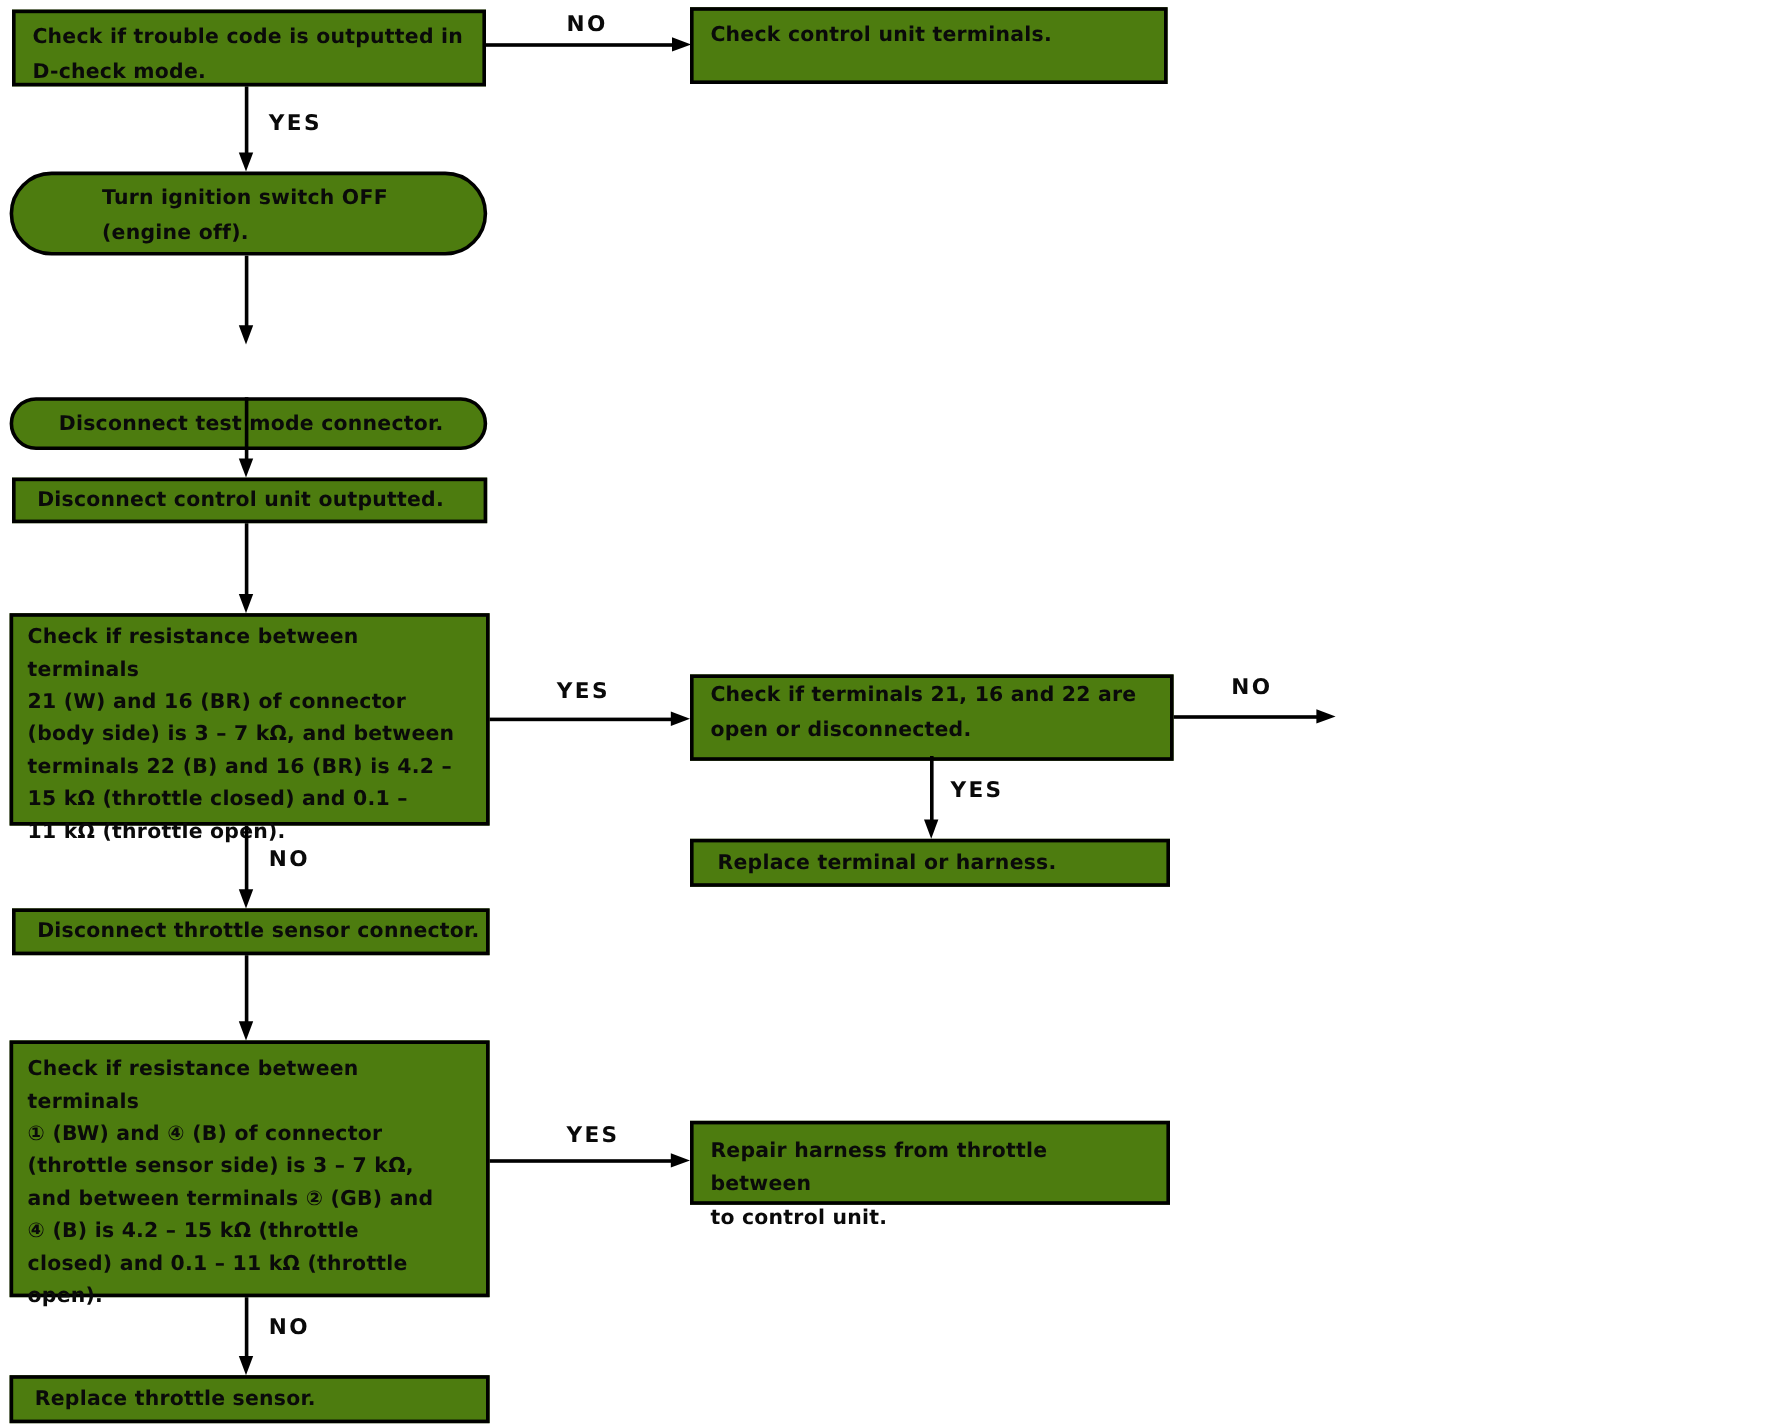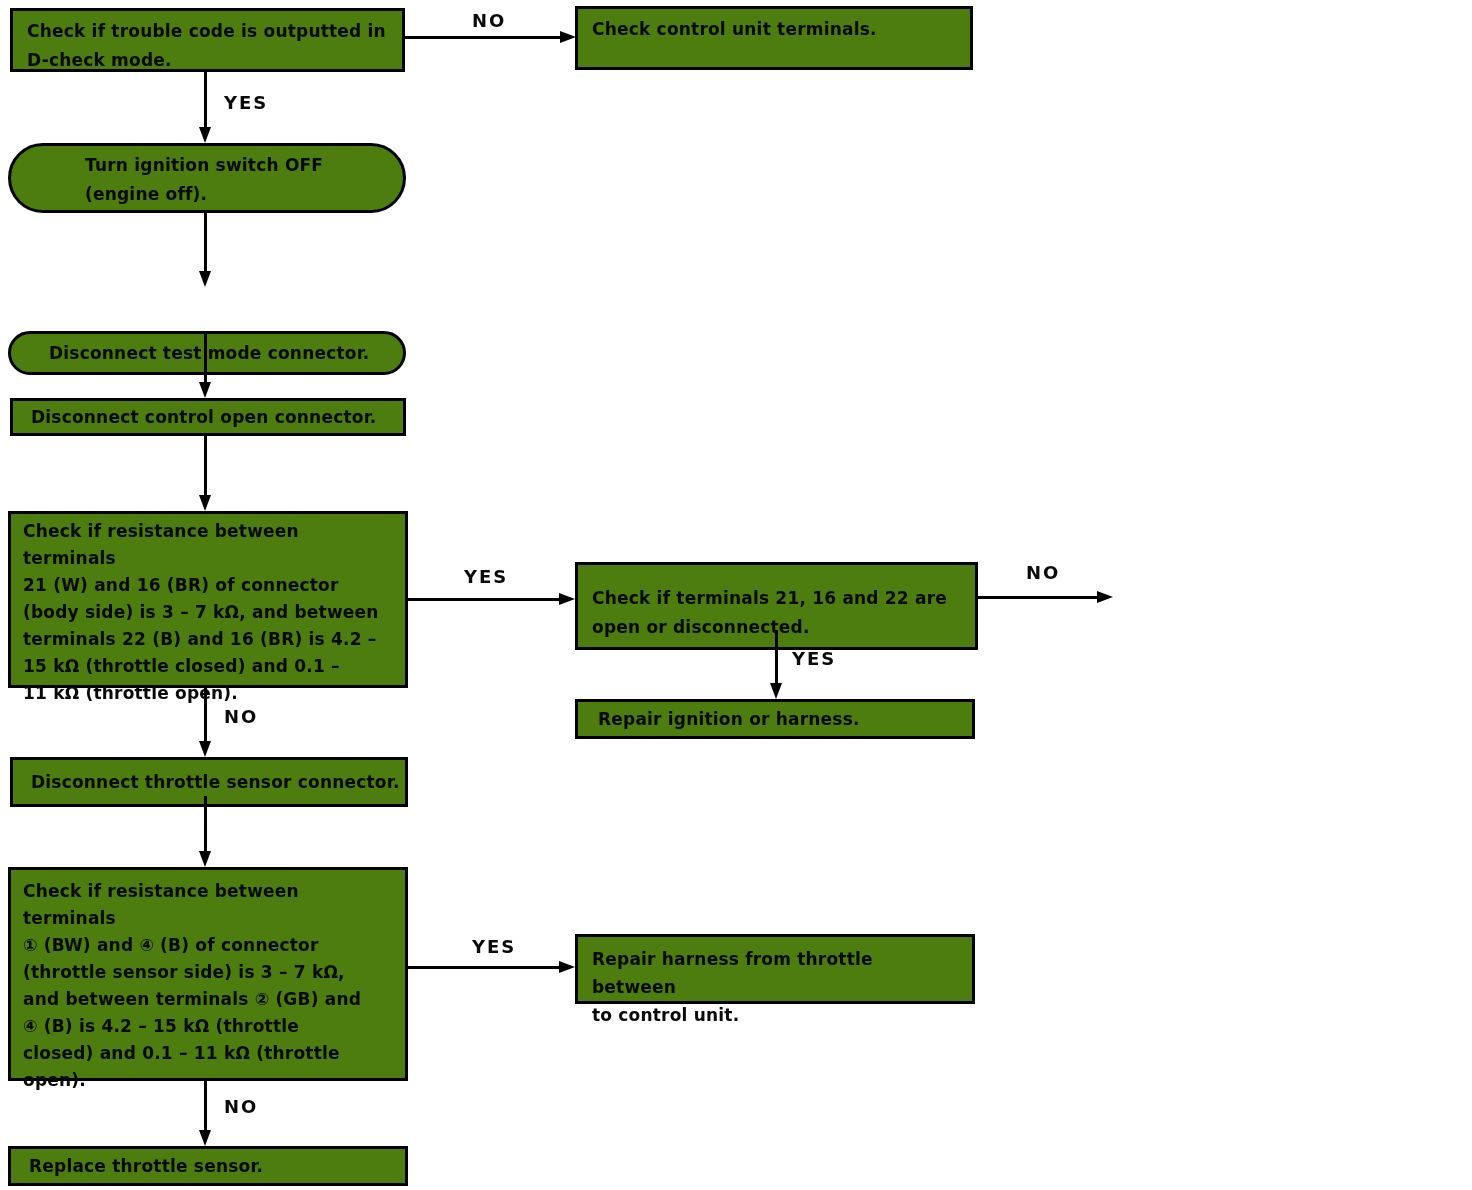--- a/index.html
+++ b/index.html
@@ -75,36 +75,36 @@
   <div class="node" style="left:10px; top:8px; width:395px; height:64px; padding:6px 14px;">Check if trouble code is outputted in
 D-check mode.</div>
 
   <div class="node rounded" style="left:8px; top:143px; width:398px; height:70px; padding:5px 0 0 74px;">Turn ignition switch OFF
 (engine off).</div>
 
   <div class="node" style="left:575px; top:6px; width:398px; height:64px; padding:6px 14px;">Check control unit terminals.</div>
 
   <div class="node pill vcenter" style="left:8px; top:287px; width:398px; height:44px; padding-left:38px;margin-top:44px;">Disconnect test mode connector.</div>
 
-  <div class="node vcenter" style="left:10px; top:398px; width:396px; height:38px; padding-left:18px;">Disconnect control open connector.</div>
+  <div class="node vcenter" style="left:10px; top:398px; width:396px; height:38px; padding-left:18px;">Disconnect control unit outputted.</div>
 
   <div class="node bigtext" style="left:8px; top:511px; width:400px; height:177px; padding:4px 12px;">Check if resistance between terminals
 21 (W) and 16 (BR) of connector
 (body side) is 3 – 7 kΩ, and between
 terminals 22 (B) and 16 (BR) is 4.2 –
 15 kΩ (throttle closed) and 0.1 –
 11 kΩ (throttle open).</div>
 
-  <div class="node" style="left:575px; top:562px; width:403px; height:88px; padding:19px 14px;">Check if terminals 21, 16 and 22 are
+  <div class="node" style="left:575px; top:562px; width:403px; height:72px; padding:0 14px;">Check if terminals 21, 16 and 22 are
 open or disconnected.</div>
 
 
-  <div class="node vcenter" style="left:575px; top:699px; width:400px; height:40px; padding-left:20px;">Repair ignition or harness.</div>
+  <div class="node vcenter" style="left:575px; top:699px; width:400px; height:40px; padding-left:20px;">Replace terminal or harness.</div>
 
-  <div class="node vcenter" style="left:10px; top:757px; width:398px; height:50px; padding-left:18px;">Disconnect throttle sensor connector.</div>
+  <div class="node vcenter" style="left:10px; top:757px; width:398px; height:39px; padding-left:18px;">Disconnect throttle sensor connector.</div>
 
   <div class="node bigtext" style="left:8px; top:867px; width:400px; height:214px; padding:8px 12px;">Check if resistance between terminals
 ① (BW) and ④ (B) of connector
 (throttle sensor side) is 3 – 7 kΩ,
 and between terminals ② (GB) and
 ④ (B) is 4.2 – 15 kΩ (throttle
 closed) and 0.1 – 11 kΩ (throttle
 open).</div>
 
   <div class="node" style="left:575px; top:934px; width:400px; height:70px; padding:8px 14px; line-height:28px;">Repair harness from throttle between

